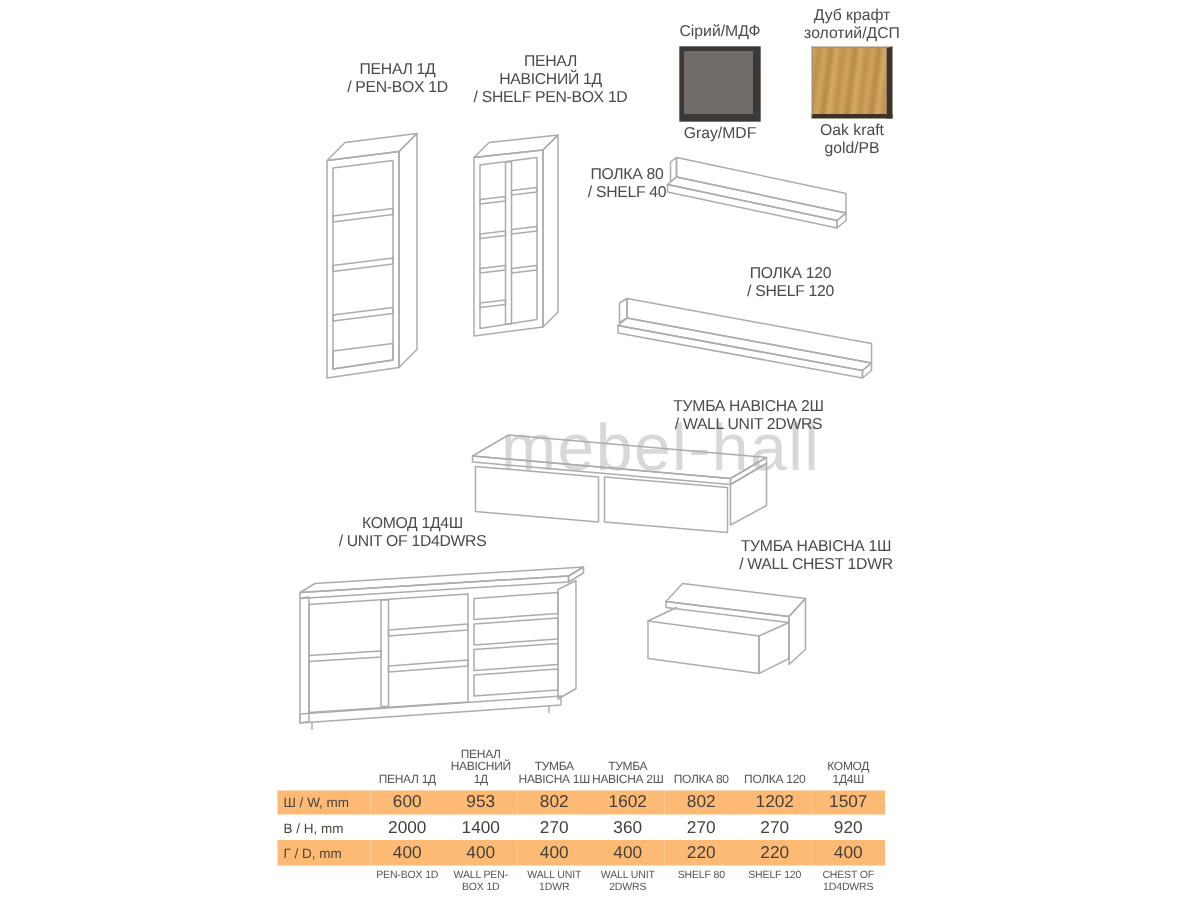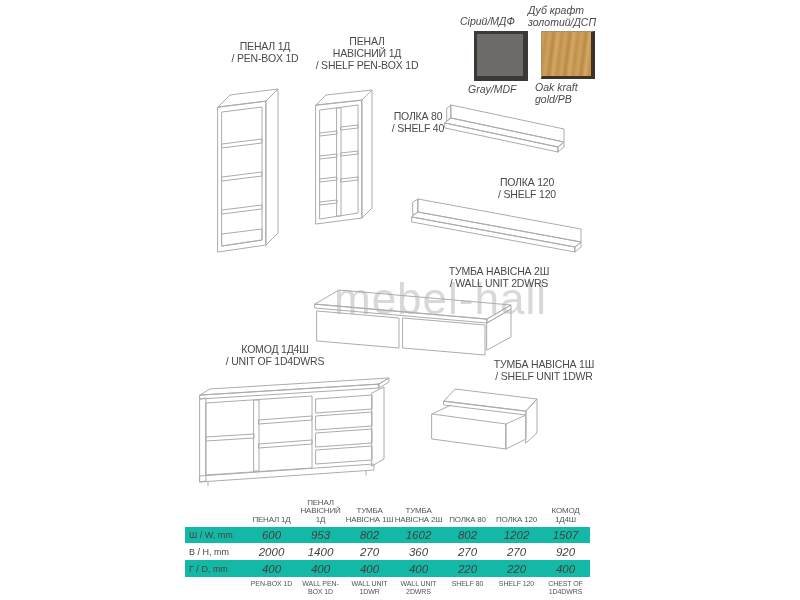--- a/index.html
+++ b/index.html
@@ -7,39 +7,39 @@
           font-family:"Liberation Sans",sans-serif;color:#4b4b4b;}
   .plabel{position:absolute;text-align:center;font-size:10.5px;line-height:12px;
           letter-spacing:-0.2px;color:#4a4a4a;z-index:3;white-space:nowrap;}
   .plabel .wrap{white-space:normal;}
   .w80{display:block;width:82px;margin:0 auto;}
   .drawing{position:absolute;z-index:1;}
   .drawing svg{display:block;}
   .wire{stroke:#acacac;fill:none;stroke-width:1;stroke-linejoin:round;stroke-linecap:round;}
   #watermark{position:absolute;left:334px;top:274px;z-index:0;font-size:44px;
              color:#d8d8d8;letter-spacing:1px;font-weight:400;}
-  .finish{position:absolute;text-align:left;font-size:10.5px;line-height:11.5px;
-          color:#4a4a4a;z-index:3;font-style:italic;}
+  .finish{position:absolute;text-align:center;font-size:10.5px;line-height:11.5px;
+          color:#4a4a4a;z-index:3;}
   .f-en{max-width:66px;margin:3px auto 0;}
   .swatch-gray{width:46px;height:42px;margin:3px auto 0;background:#6f6b68;
                border:solid #3a3938;border-width:3px 5px 5px 3px;}
   .swatch-oak{width:49px;height:44px;margin:3px auto 0;
               background:repeating-linear-gradient(97deg,#d2a765 0px,#c0914c 4px,#cfa260 8px,#b98a43 12px,#d4ab6a 16px);
               border-top:1px solid #a39070;border-left:1px solid #a39070;
               border-right:4px solid #3e3227;border-bottom:3px solid #3e3227;}
   
   #spec-table{position:absolute;left:185px;top:494px;z-index:3;display:grid;
               grid-template-columns:62px repeat(7,49px);
               grid-template-rows:33px 16px 17px 17px 22px;}
   .cell{display:flex;align-items:center;justify-content:center;text-align:center;}
   .th{font-size:8px;line-height:8.5px;letter-spacing:-0.2px;color:#555;
       align-items:flex-end;padding-bottom:3px;}
-  .val{font-size:11.5px;color:#443f3a;font-style:italic;}
+  .val{font-size:11.5px;color:#443f3a;}
   .rowlab{justify-content:flex-start;padding-left:4px;font-size:9px;color:#4a453f;}
-  .band{background:#14b8a6;}
+  .band{background:#fdba74;}
   .en{font-size:7px;line-height:7.5px;letter-spacing:-0.1px;color:#555;
       align-items:flex-start;padding-top:3px;}
 </style>
 </head>
 <body>
 
 <div id="canvas">
 
   <div id="watermark">mebel-hall</div>
 
@@ -80,21 +80,21 @@
         <polygon points="8,70 25,68 25,71 8,73"></polygon>
         <polygon points="8,93 25,91 25,94 8,96"></polygon>
         <polygon points="8,116 25,114 25,117 8,119"></polygon>
         <polygon points="29,41 46,39 46,42 29,44"></polygon>
         <polygon points="29,67 46,65 46,68 29,70"></polygon>
         <polygon points="29,93 46,91 46,94 29,96"></polygon>
       </g>
     </svg>
   </div>
 
-  <div class="finish" style="left:460px;top:16px;width:82px;">
+  <div class="finish" style="left:439px;top:16px;width:82px;">
     <div>Сірий/МДФ</div>
     <div class="swatch-gray"></div>
     <div class="f-en">Gray/MDF</div>
   </div>
   <div class="finish" style="left:528px;top:5px;width:80px;">
     <div>Дуб крафт золотий/ДСП</div>
     <div class="swatch-oak"></div>
     <div class="f-en">Oak kraft gold/PB</div>
   </div>
 
@@ -170,21 +170,21 @@
         <polygon points="120,74 176,70 176,84 120,88"></polygon>
         <polygon points="176,17 188,11 188,83 176,90"></polygon>
         <line x1="12" y1="106" x2="12" y2="110"></line>
         <line x1="170" y1="95" x2="170" y2="99"></line>
       </g>
     </svg>
   </div>
 
   <div class="plabel" style="left:470px;top:358px;width:148px;">
     <div>ТУМБА НАВІСНА 1Ш</div>
-    <div>/ SHELF UNIT 1DWR</div>
+    <div>/ WALL CHEST 1DWR</div>
   </div>
   <div class="drawing" style="left:424px;top:386px;">
     <svg width="160" height="82" viewBox="0 0 160 82">
       <g class="wire">
         <polygon points="20,15 31,3 113,13 102,25"></polygon>
         <polygon points="20,15 102,25 102,29 20,19"></polygon>
         <polygon points="102,25 113,13 113,47 102,57"></polygon>
         <polygon points="82,38 102,29 102,53 82,63"></polygon>
         <polygon points="8,28 82,38 82,63 8,53"></polygon>
         <line x1="8" y1="28" x2="27" y2="19"></line>

